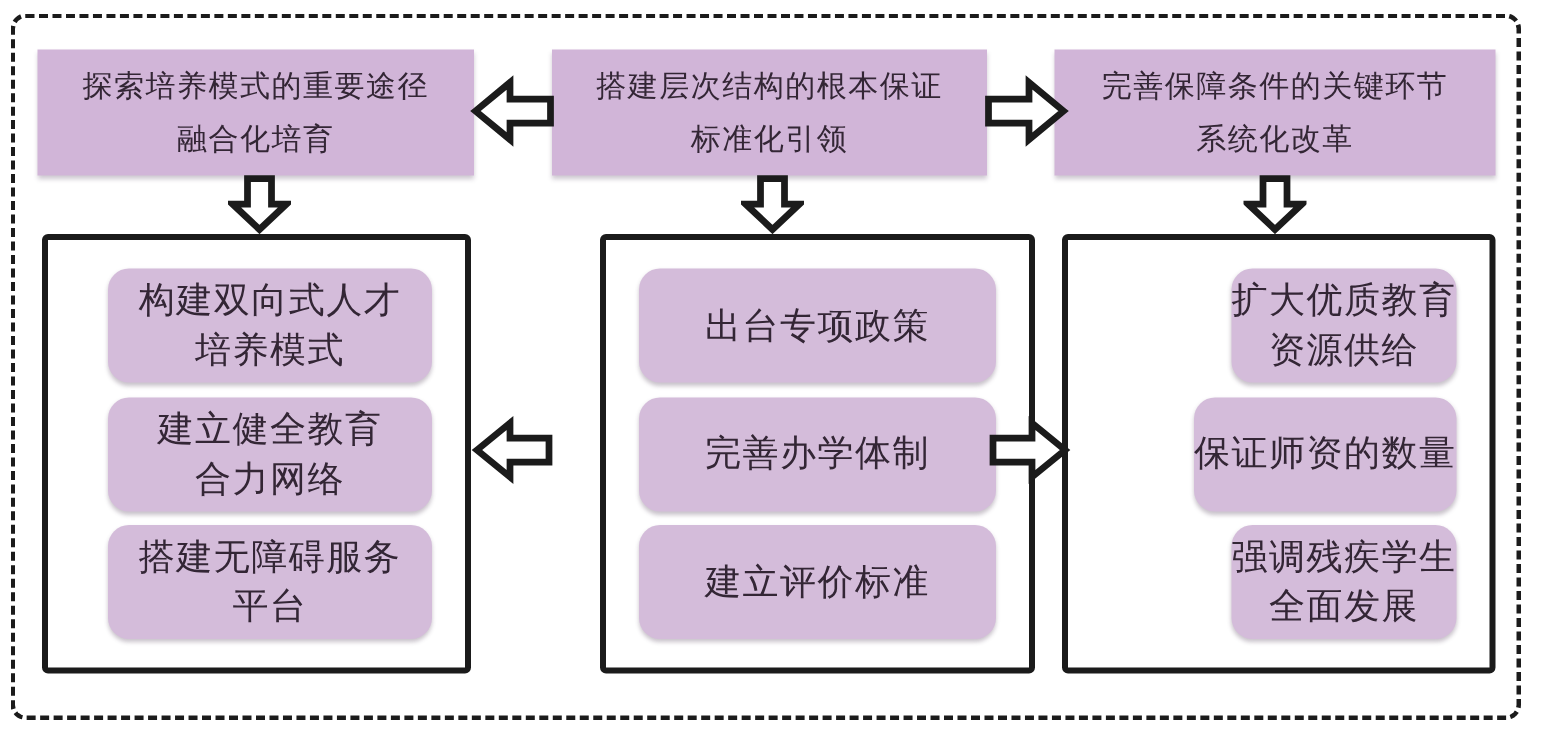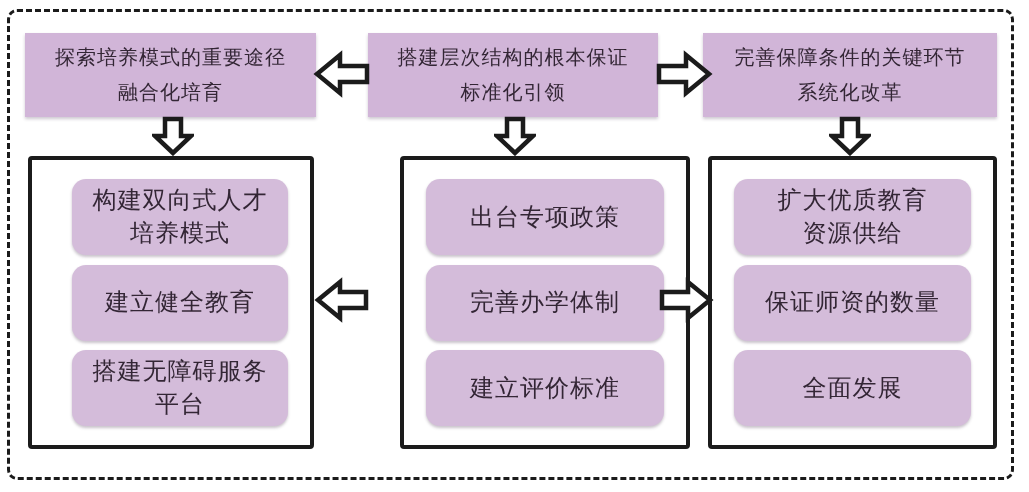--- a/index.html
+++ b/index.html
@@ -114,20 +114,21 @@
     <polygon points="21,37 3,20 13,20 13,3 29,3 29,20 39,20"></polygon>
   </svg>
 
   <div class="group-box" style="left:28px; width:286px;padding-left:40px;">
     <div class="item-box">
       <span class="txt">构建双向式人才</span>
       <span class="txt">培养模式</span>
     </div>
     <div class="item-box">
       <span class="txt">建立健全教育</span>
+      <span class="txt">合力网络</span>
     </div>
     <div class="item-box">
       <span class="txt">搭建无障碍服务</span>
       <span class="txt">平台</span>
     </div>
   </div>
 
   <div class="group-box" style="left:368px; width:290px;margin-left:32px;">
     <div class="item-box">
       <span class="txt">出台专项政策</span>
@@ -136,29 +137,30 @@
     <div class="item-box">
       <span class="txt">完善办学体制</span>
 
     </div>
     <div class="item-box">
       <span class="txt">建立评价标准</span>
 
     </div>
   </div>
 
-  <div class="group-box" style="left:708px; width:289px;">
+  <div class="group-box" style="left:708px; width:289px;align-items:flex-end;">
     <div class="item-box">
       <span class="txt">扩大优质教育</span>
       <span class="txt">资源供给</span>
     </div>
     <div class="item-box">
       <span class="txt">保证师资的数量</span>
     </div>
     <div class="item-box">
+      <span class="txt">强调残疾学生</span>
       <span class="txt">全面发展</span>
     </div>
   </div>
 
   <svg class="arrow" style="left:314px; top:277px;" width="56" height="46" viewBox="0 0 56 46">
     <polygon points="4,23 26,5 26,15 52,15 52,31 26,31 26,41"></polygon>
   </svg>
   <svg class="arrow" style="left:658px; top:277px;" width="56" height="46" viewBox="0 0 56 46">
     <polygon points="52,23 30,5 30,15 4,15 4,31 30,31 30,41"></polygon>
   </svg>

